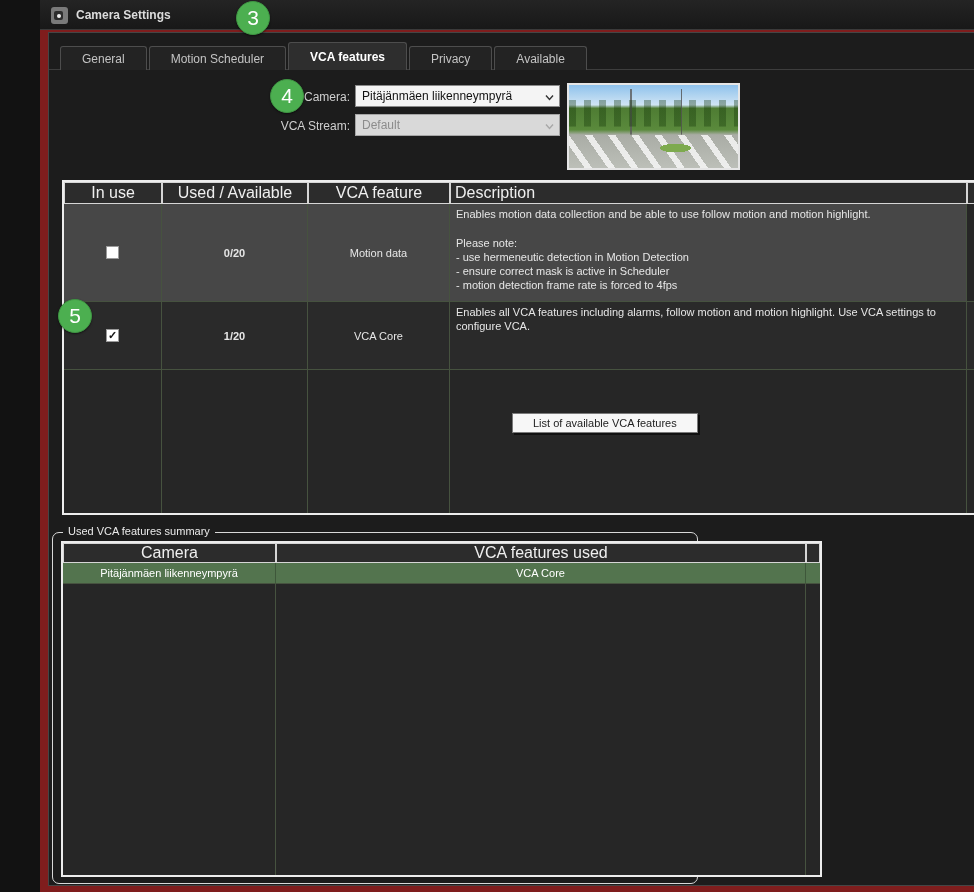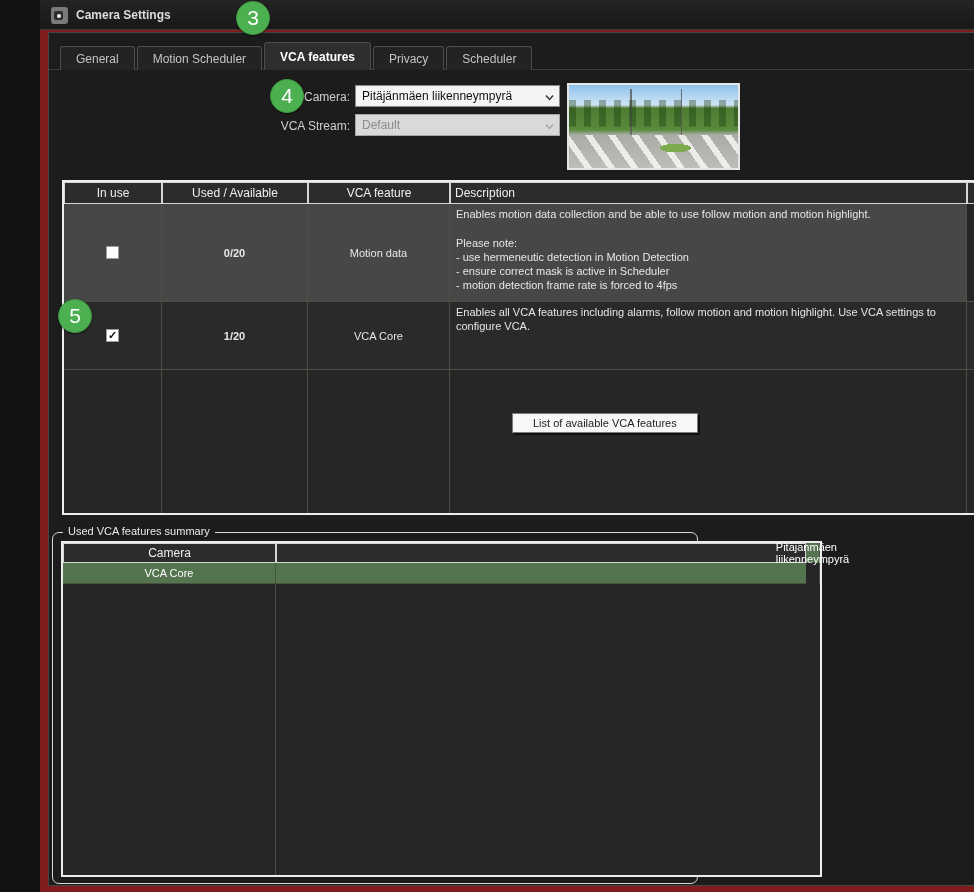--- a/index.html
+++ b/index.html
@@ -19,21 +19,21 @@
   .title-text { position:absolute; left:36px; top:8px; font-size:12px; font-weight:bold; color:#dcdcdc; }
   .close-btn { position:absolute; right:10px; top:7px; width:18px; height:18px; color:#c9c9c9;
     font-size:13px; font-weight:bold; text-align:center; line-height:18px; cursor:pointer; }
 
   
   .frame { position:absolute; left:8px; top:32px; width:956px; height:854px;
     border:1px solid #454545; background:#1c1c1c; }
 
   
   .tabbar { position:absolute; left:20px; top:42px; display:flex; align-items:flex-end; z-index:3; }
-  .tab { height:24px; padding:0 15px; margin-right:2px; background:#232323;
+  .tab { height:24px; padding:0 21px; margin-right:2px; background:#232323;
     border:1px solid #4d4d4d; border-bottom:none; border-radius:3px 3px 0 0;
     font-size:12px; color:#c4c4c4; display:flex; align-items:center; cursor:pointer; }
   .tab.active { height:28px; background:#2e2e2e; color:#ffffff; font-weight:bold; }
   .tab-underline { position:absolute; left:9px; top:69px; width:954px; height:1px; background:#3d3d3d; }
 
   
   .form-label { position:absolute; width:120px; text-align:right; font-size:12px; color:#cfcfcf; }
   .dropdown { position:absolute; left:315px; width:205px; height:22px; background:#f4f4f4;
     border:1px solid #8a8a8a; font-size:12px; color:#111; display:flex; align-items:center;
     padding:0 20px 0 6px; cursor:pointer; }
@@ -55,21 +55,21 @@
     background:#4caf50; border:1px solid #3f9443; color:#fff; font-size:21px;
     display:flex; align-items:center; justify-content:center; z-index:20;
     box-shadow:0 1px 2px rgba(0,0,0,.5); }
 
   
   .ftable { position:absolute; left:22px; top:180px; width:931px; height:335px;
     border:2px solid #ededed; background:#262626; display:grid;
     grid-template-columns:98px 146px 142px 517px 1fr;
     grid-template-rows:22px 98px 68px 1fr; z-index:2; }
   .th { background:#2c2c2c; border:1px solid #d6d6d6; display:flex; align-items:center;
-    justify-content:center; font-size:12px; color:#efefef; }
+    justify-content:center; font-size:16px; color:#efefef; }
   .th.left { justify-content:flex-start; padding-left:4px; }
   .td { border-right:1px solid #46523f; border-bottom:1px solid #46523f;
     display:flex; align-items:center; justify-content:center; font-size:11px; color:#e6e6e6; }
   .td.lastcol { border-right:none; }
   .td.r1 { background:#474747; }
   .td.r2 { background:#2a2a2a; }
   .td.desc { align-items:flex-start; justify-content:flex-start; text-align:left;
     padding:3px 6px; white-space:pre-line; line-height:1.3; }
   .td.empty { border-bottom:none; }
   .bold { font-weight:bold; }
@@ -108,21 +108,21 @@
   </div>
 
   <div class="frame"></div>
   <div class="tab-underline"></div>
 
   <div class="tabbar">
     <div class="tab">General</div>
     <div class="tab">Motion Scheduler</div>
     <div class="tab active">VCA features</div>
     <div class="tab">Privacy</div>
-    <div class="tab">Scheduler</div>
+    <div class="tab">Available</div>
   </div>
 
   <div class="form-label" style="left:190px; top:90px;">Camera:</div>
   <div class="dropdown" style="top:85px;">
     <span>Pitäjänmäen liikenneympyrä</span>
     <span class="chev">
       <svg width="9" height="9" viewBox="0 0 9 9">
           <polyline points="1,2.5 4.5,6.5 8,2.5" fill="none" stroke="#333" stroke-width="1.4"></polyline>
         </svg>
     </span>
@@ -176,20 +176,21 @@
     <div class="td empty lastcol"></div>
   </div>
 
   <div class="tooltip">List of available VCA features</div>
 
   <div class="groupbox">
     <div class="group-legend">Used VCA features summary</div>
     <div class="stable">
 
       <div class="th">Camera</div>
+      <div class="th">VCA features used</div>
       <div class="th"></div>
 
       <div class="td sel">Pitäjänmäen liikenneympyrä</div>
       <div class="td sel">VCA Core</div>
       <div class="td sel lastcol"></div>
 
       <div class="td empty"></div>
       <div class="td empty"></div>
       <div class="td empty lastcol"></div>
     </div>

